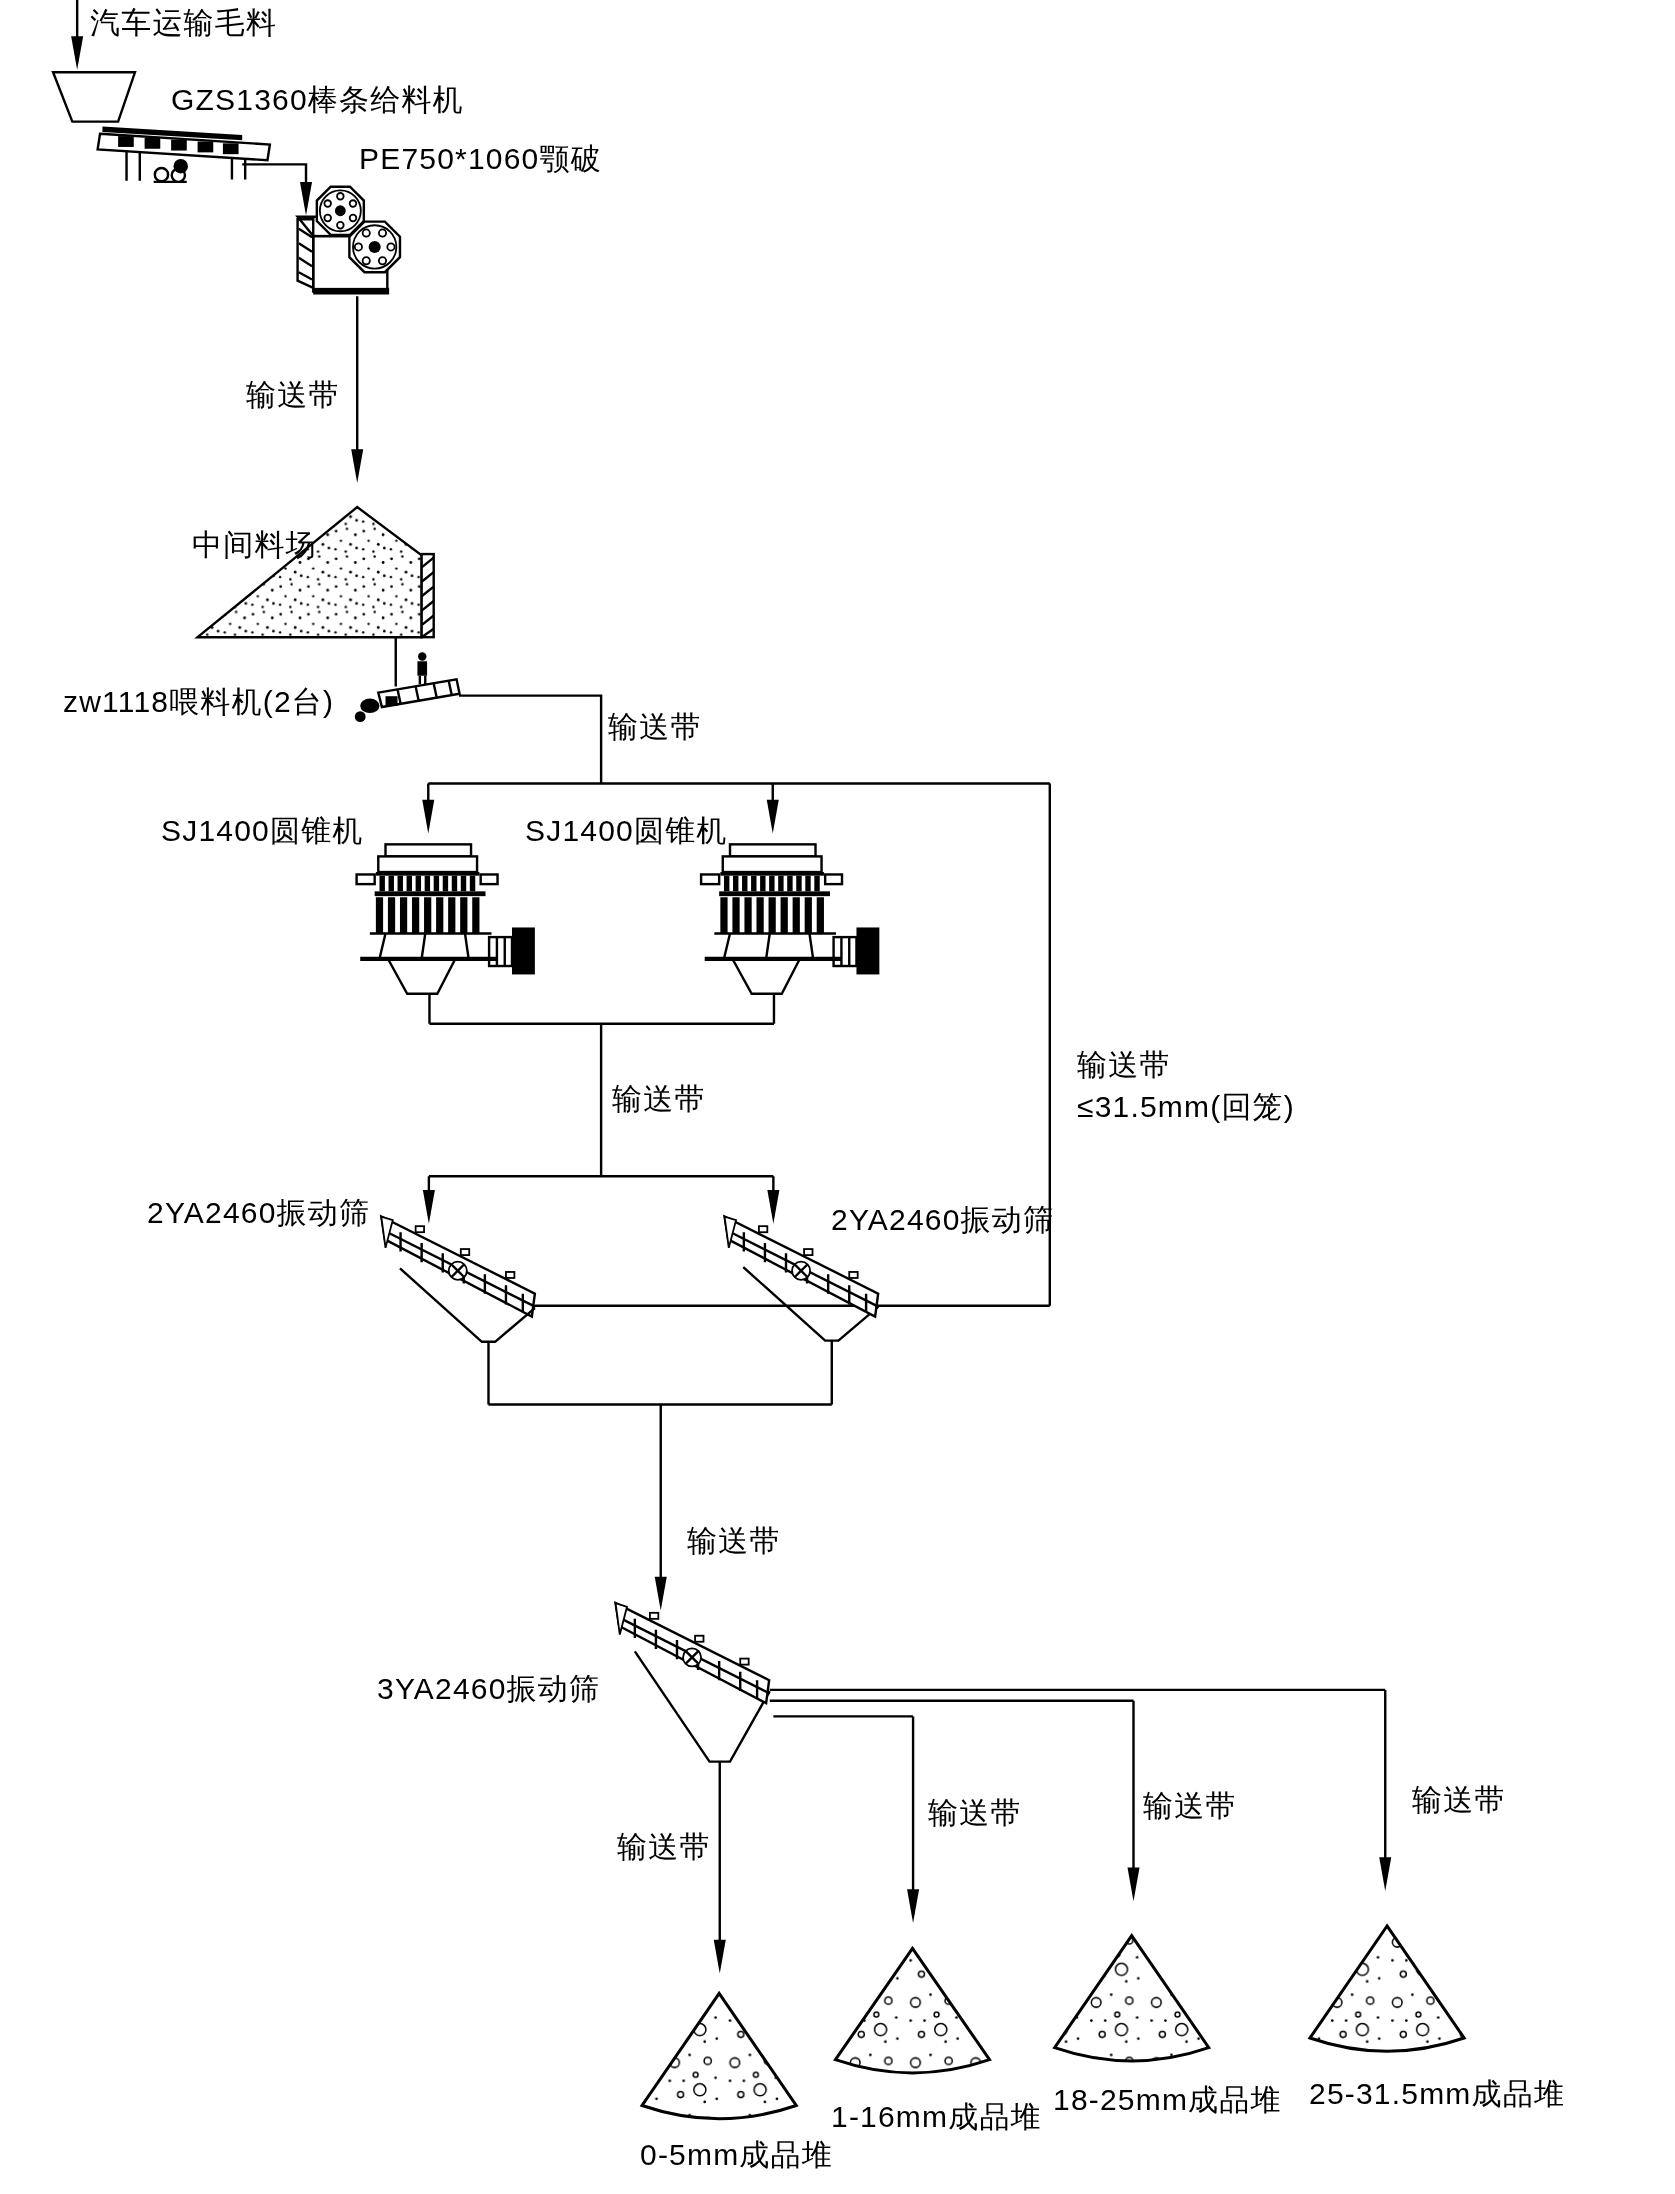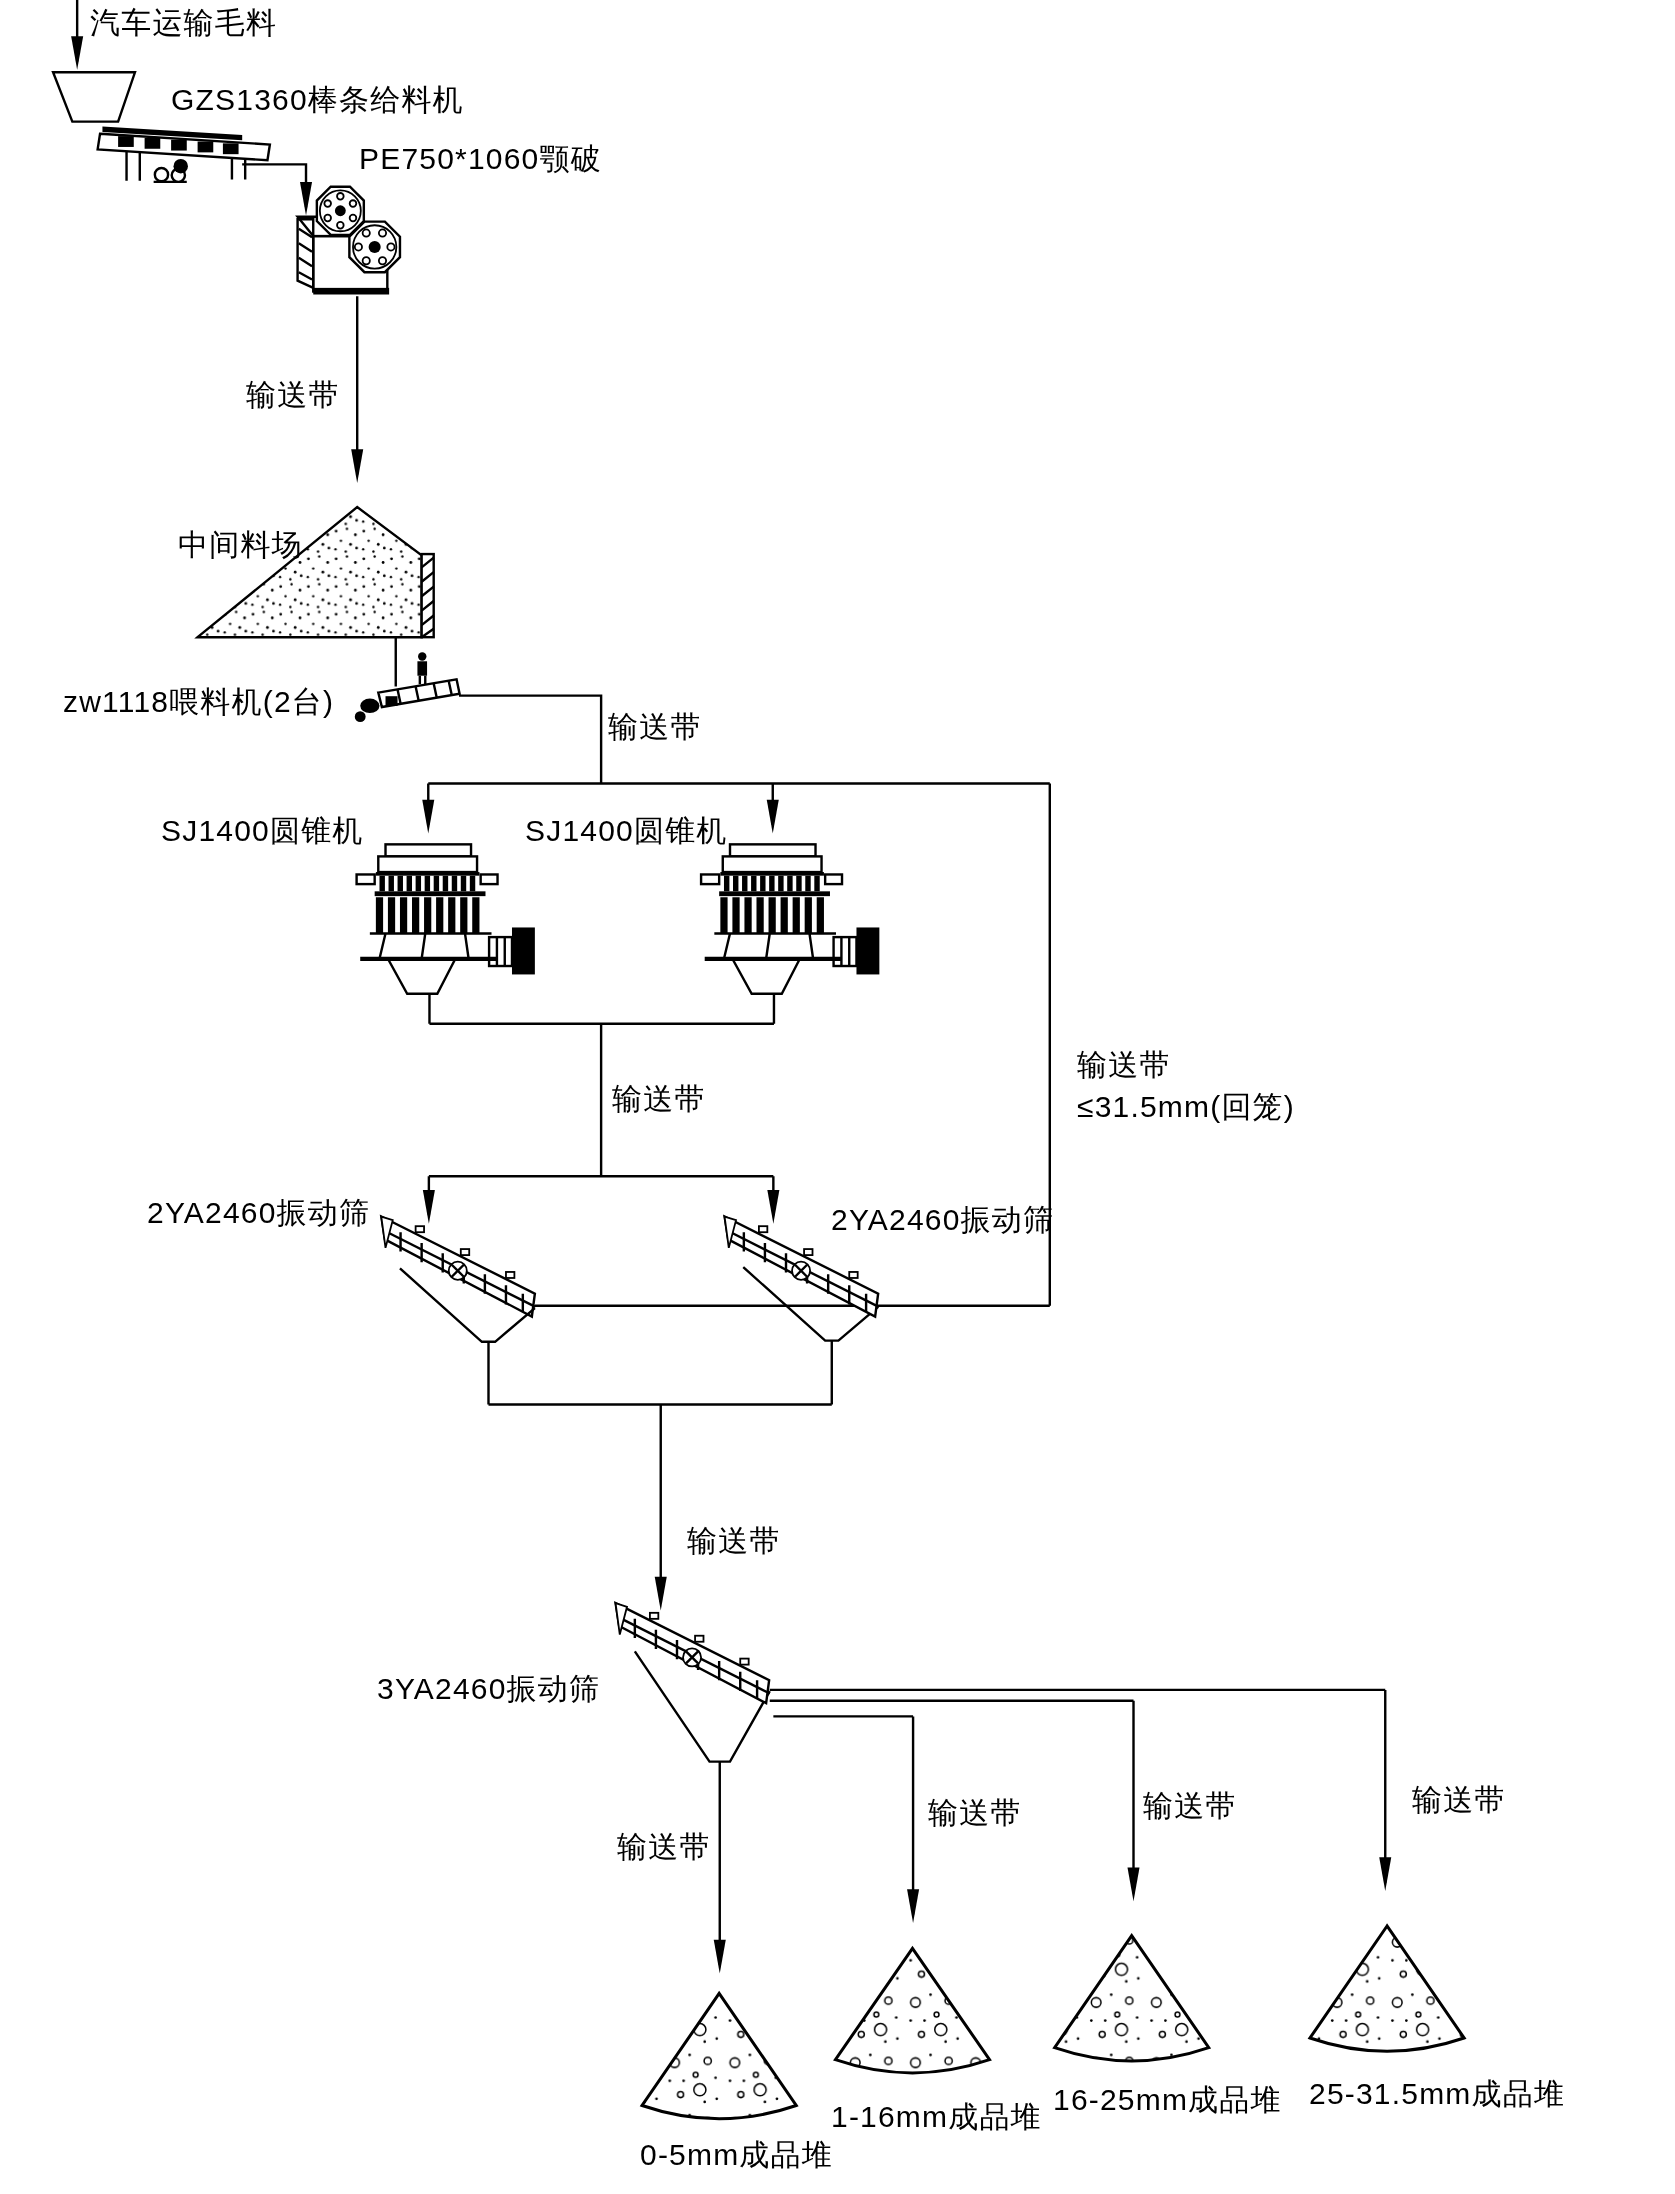--- a/index.html
+++ b/index.html
@@ -239,35 +239,35 @@
     <rect class="w2" x="840" y="2112" width="14" height="10"></rect>
     <circle class="w2" cx="760" cy="2110" r="15"></circle>
     <path class="ln" d="M750,2100 L770,2120 M770,2100 L750,2120"></path>
   </g>
     </svg>
 
 <div class="lbl" style="left:90px;top:6px">汽车运输毛料</div>
 <div class="lbl" style="left:171px;top:83px">GZS1360棒条给料机</div>
 <div class="lbl" style="left:359px;top:142px">PE750*1060颚破</div>
 <div class="lbl" style="left:246px;top:378px">输送带</div>
-<div class="lbl" style="left:178px;top:528px">中间料场</div>
+<div class="lbl" style="left:192px;top:528px">中间料场</div>
 <div class="lbl" style="left:63px;top:685px">zw1118喂料机(2台)</div>
 <div class="lbl" style="left:608px;top:710px">输送带</div>
 <div class="lbl" style="left:161px;top:814px">SJ1400圆锥机</div>
 <div class="lbl" style="left:525px;top:814px">SJ1400圆锥机</div>
 <div class="lbl" style="left:612px;top:1082px">输送带</div>
 <div class="lbl" style="left:1077px;top:1048px">输送带</div>
 <div class="lbl" style="left:1077px;top:1090px">≤31.5mm(回笼)</div>
 <div class="lbl" style="left:147px;top:1196px">2YA2460振动筛</div>
 <div class="lbl" style="left:831px;top:1203px">2YA2460振动筛</div>
 <div class="lbl" style="left:687px;top:1524px">输送带</div>
 <div class="lbl" style="left:377px;top:1672px">3YA2460振动筛</div>
 <div class="lbl" style="left:617px;top:1830px">输送带</div>
 <div class="lbl" style="left:928px;top:1796px">输送带</div>
 <div class="lbl" style="left:1143px;top:1789px">输送带</div>
 <div class="lbl" style="left:1412px;top:1783px">输送带</div>
 <div class="lbl" style="left:640px;top:2138px">0-5mm成品堆</div>
 <div class="lbl" style="left:831px;top:2100px">1-16mm成品堆</div>
-<div class="lbl" style="left:1053px;top:2083px">16-25mm成品堆</div>
+<div class="lbl" style="left:1053px;top:2083px">18-25mm成品堆</div>
 <div class="lbl" style="left:1309px;top:2077px">25-31.5mm成品堆</div>
 
 </div>
 
 
 </body></html>

